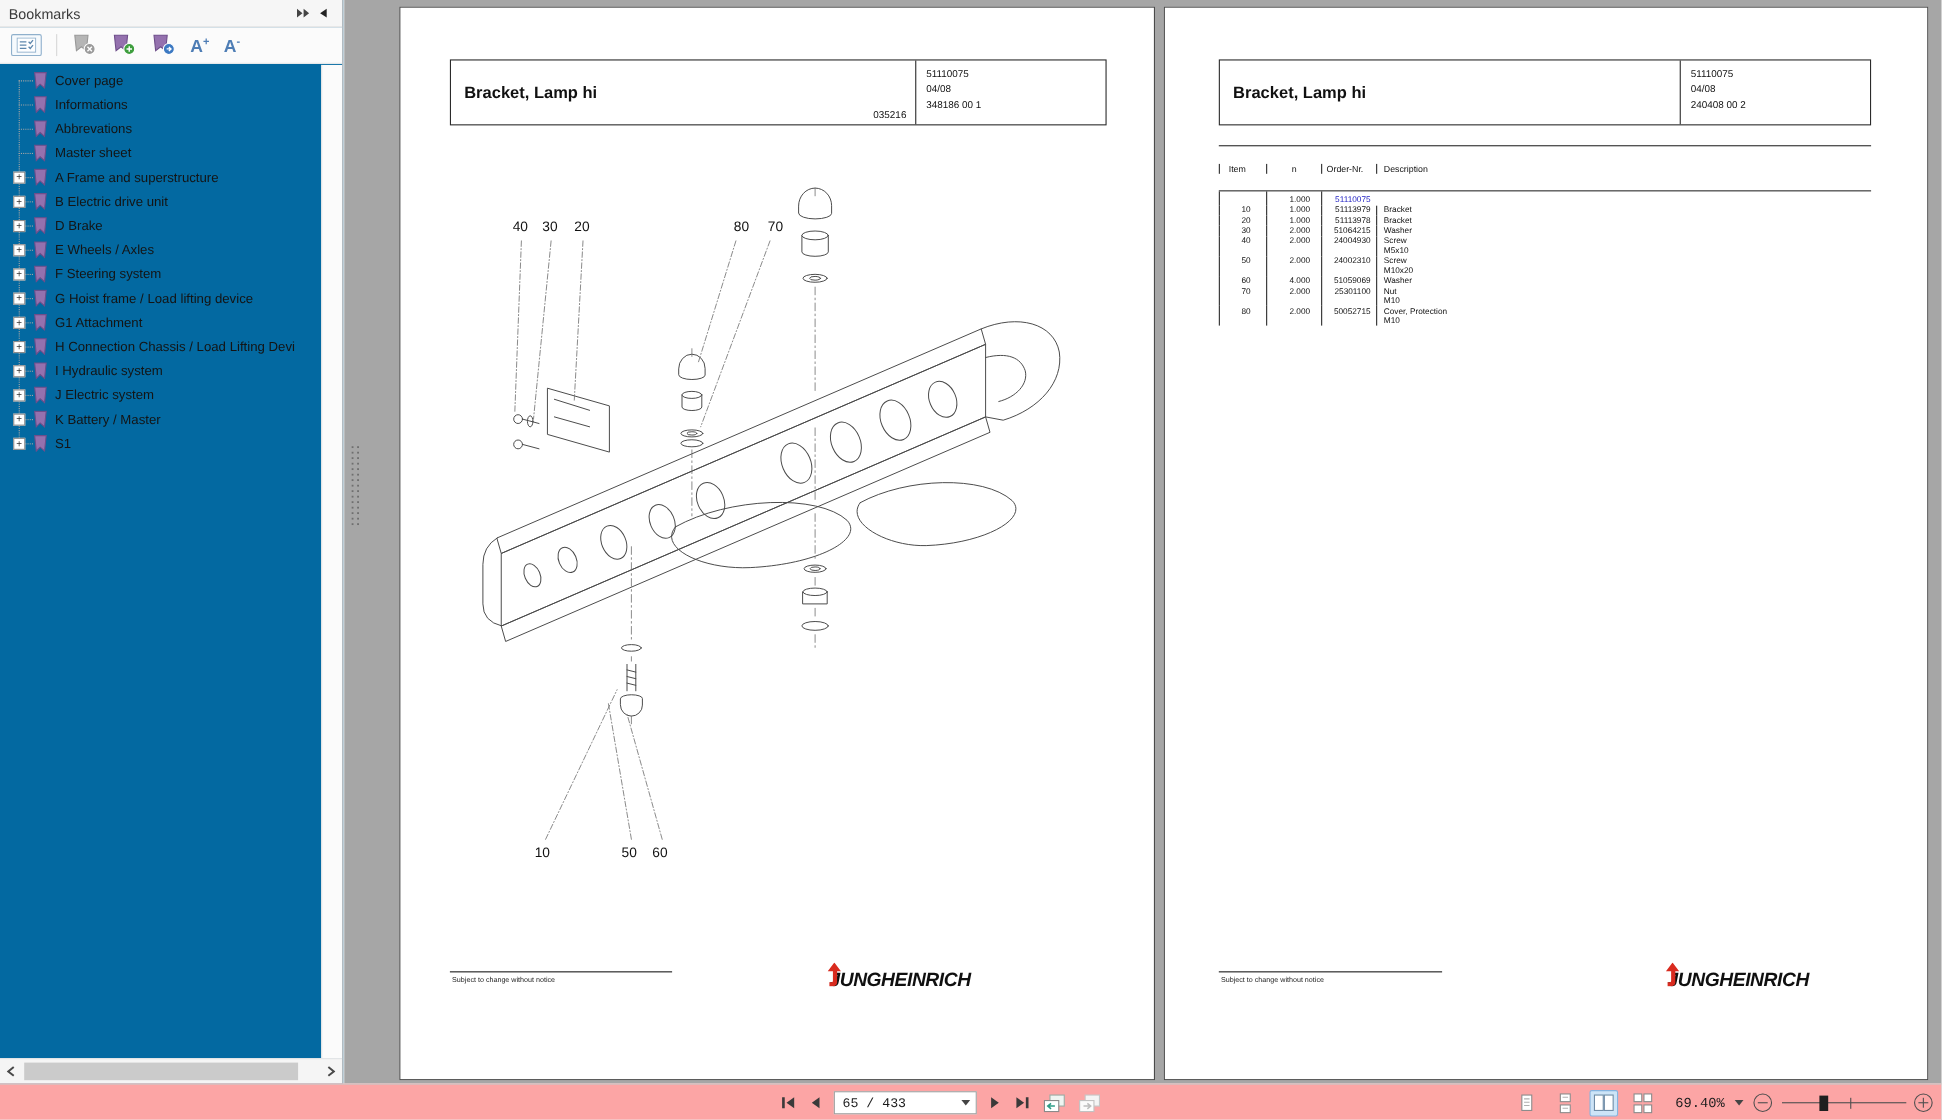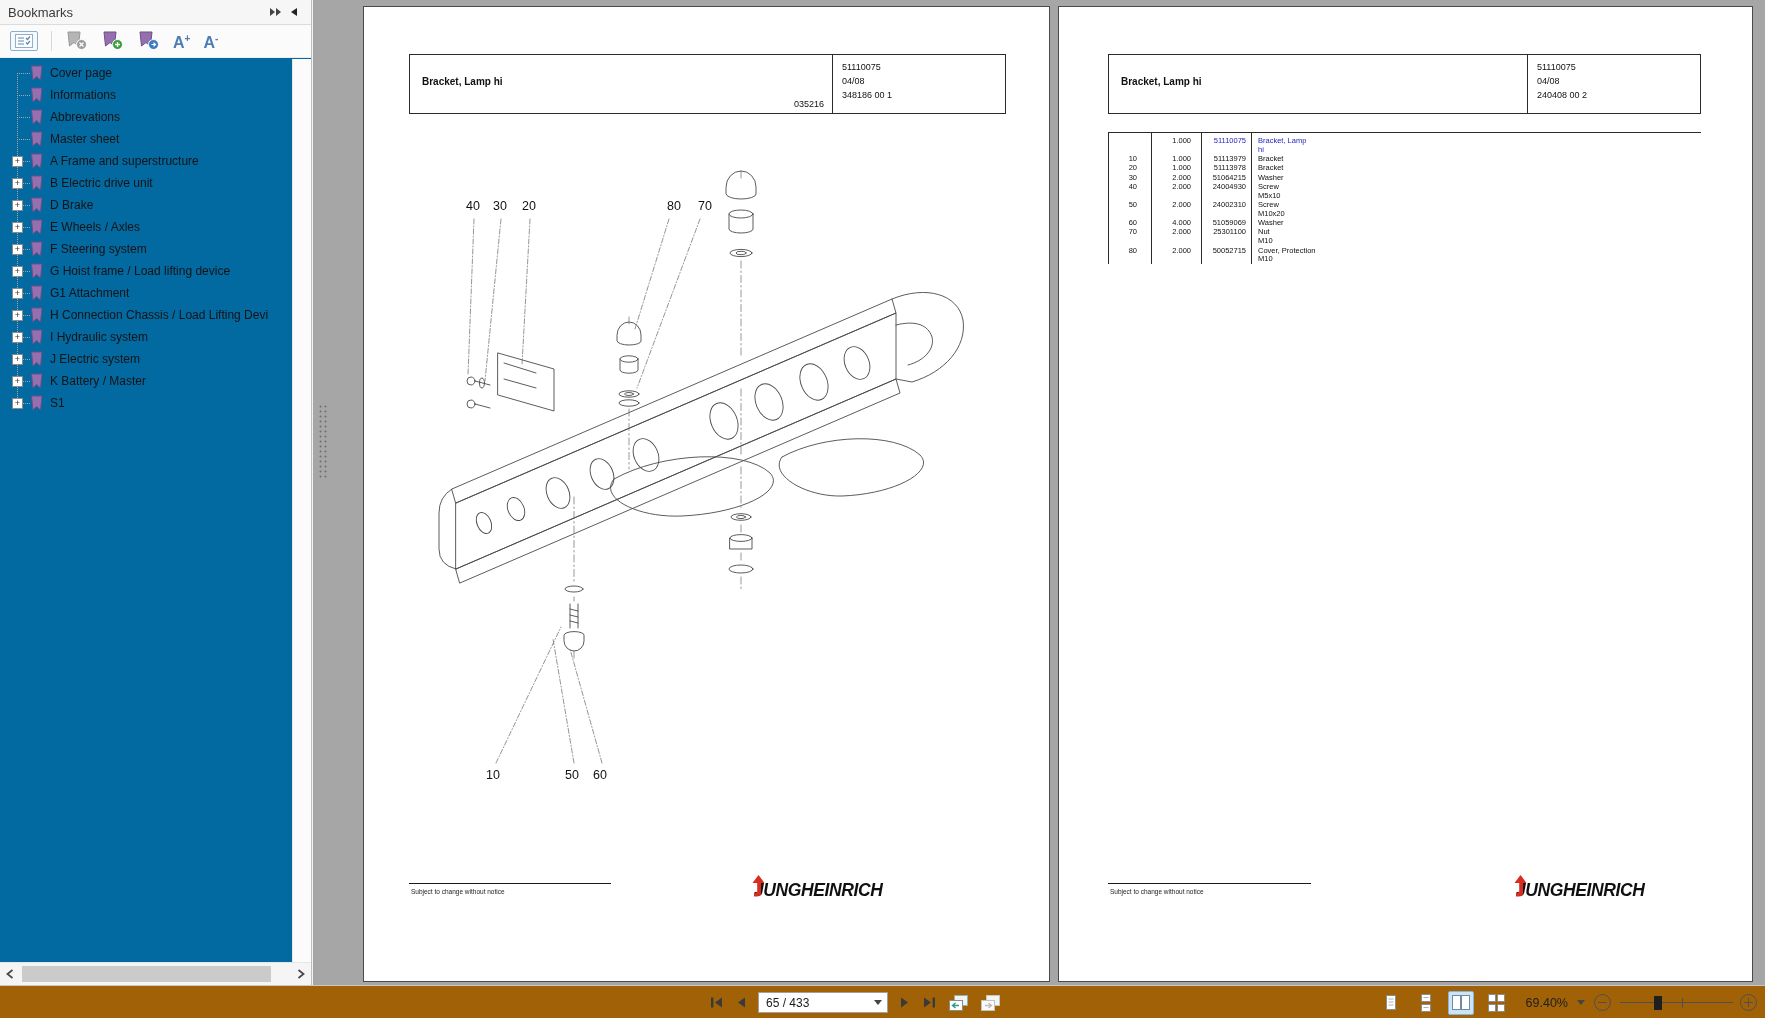--- a/index.html
+++ b/index.html
@@ -50,21 +50,21 @@
   .splitter-grip { position:absolute; left:5px; top:404px; width:10px; height:76px;
                    background-image:radial-gradient(circle,#6F6F6F 0.9px, transparent 1.1px);
                    background-size:5px 5px; cursor:col-resize; }
   .page { position:absolute; top:6px; height:976px; background:#FFFFFF; border:1px solid #4A4A4A; }
   .page-left  { left:50px;  width:687px; }
   .page-right { left:745px; width:695px; }
 
   
   .hd-box { position:absolute; border:1px solid #2B2B2B; display:flex; }
   .hd-left { position:relative; border-right:1px solid #2B2B2B; }
-  .hd-title { position:absolute; left:12px; top:21px; font-size:10px; font-weight:bold; color:#111; }
+  .hd-title { position:absolute; left:12px; top:21px; font-size:15px; font-weight:bold; color:#111; }
   .hd-sheet { position:absolute; right:8px; bottom:4px; font-size:9px; color:#111;margin-top:32px; }
   .hd-right { flex:1; padding:5px 0 0 9px; font-size:9px; color:#111; line-height:14px; }
 
   
   .drawing { position:absolute; left:60px; top:150px; width:560px; height:660px; }
   .tl, .tf, .cl, .ld { stroke-linecap:round; stroke-linejoin:round; }
   .tl path, .tl ellipse, .tl circle { fill:none; stroke:#4A4A4A; stroke-width:0.9; }
   .tf path, .tf ellipse { fill:#FFFFFF; stroke:#4A4A4A; stroke-width:0.9; }
   .cl path { fill:none; stroke:#6A6A6A; stroke-width:0.7; stroke-dasharray:7 3 1.5 3; }
   .ld path { fill:none; stroke:#7A7A7A; stroke-width:0.8; stroke-dasharray:5 2 1 2; }
@@ -90,22 +90,22 @@
   .pt-row.link .c-ord { cursor:pointer; }
 
   
   .ft-line { position:absolute; border-top:1px solid #1A1A1A; }
   .ft-note { position:absolute; font-size:6.5px; color:#222; }
   .jh-logo { position:absolute; display:flex; align-items:flex-start; }
   .jh-arrow { position:relative; top:-5px; margin-right:-11px; z-index:1; }
   .jh-text { font-size:17.5px; font-weight:bold; font-style:italic; color:#101010; letter-spacing:-0.4px; }
 
   
-  .toolbar { position:absolute; left:0; bottom:0; width:1765px; height:33px; background:#a16207;
-             border-top:1px solid #C8C8C8; z-index:3; }
+  .toolbar { position:absolute; left:0; bottom:0; width:1765px; height:33px; background:#fca5a5;
+             border-top:1px solid #C8C8C8; z-index:3;font-family:Liberation Mono, monospace; }
   .tb-center { position:absolute; left:855px; top:0; height:33px; transform:translateX(-50%);
                display:flex; align-items:center; gap:11px; }
   .nav-btn { display:flex; align-items:center; cursor:pointer; }
   .page-box { width:130px; height:21px; background:#fff; border:1px solid #A0A0A0; display:flex;
               align-items:center; padding:0 5px 0 7px; font-size:12px; color:#1A1A1A; cursor:text; }
   .page-box .spacer { flex:1; }
   .caret { width:0; height:0; border-left:4px solid transparent; border-right:4px solid transparent;
            border-top:5px solid #444; }
   .tb-right { position:absolute; right:8px; top:0; height:33px; display:flex; align-items:center; gap:9px; }
   .vm-ic { display:flex; align-items:center; justify-content:center; width:26px; height:24px;
@@ -475,29 +475,31 @@
           <span class="hd-title">Bracket, Lamp hi</span>
         </div>
         <div class="hd-right">
           <div>51110075</div>
           <div>04/08</div>
           <div>240408 00 2</div>
         </div>
       </div>
 
       <div class="ptable">
+        <div class="pt-row pt-head">
+          <span class="pt-cell h-item">Item</span>
+          <span class="pt-cell h-n">n</span>
+          <span class="pt-cell h-ord">Order-Nr.</span>
+          <span class="pt-cell h-desc">Description</span>
+        </div>
         <div class="pt-body" id="parts-tbody">
             <div class="pt-row link">
               <span class="pt-cell c-item"></span>
               <span class="pt-cell c-n">1.000</span>
               <span class="pt-cell c-ord">51110075</span>
-              <span class="pt-cell c-desc">
-                <div>Bracket, Lamp</div>
-                <div>hi</div>
-              </span>
             </div>
             <div class="pt-row">
               <span class="pt-cell c-item">10</span>
               <span class="pt-cell c-n">1.000</span>
               <span class="pt-cell c-ord">51113979</span>
               <span class="pt-cell c-desc">
                 <div>Bracket</div>
               </span>
             </div>
             <div class="pt-row">

